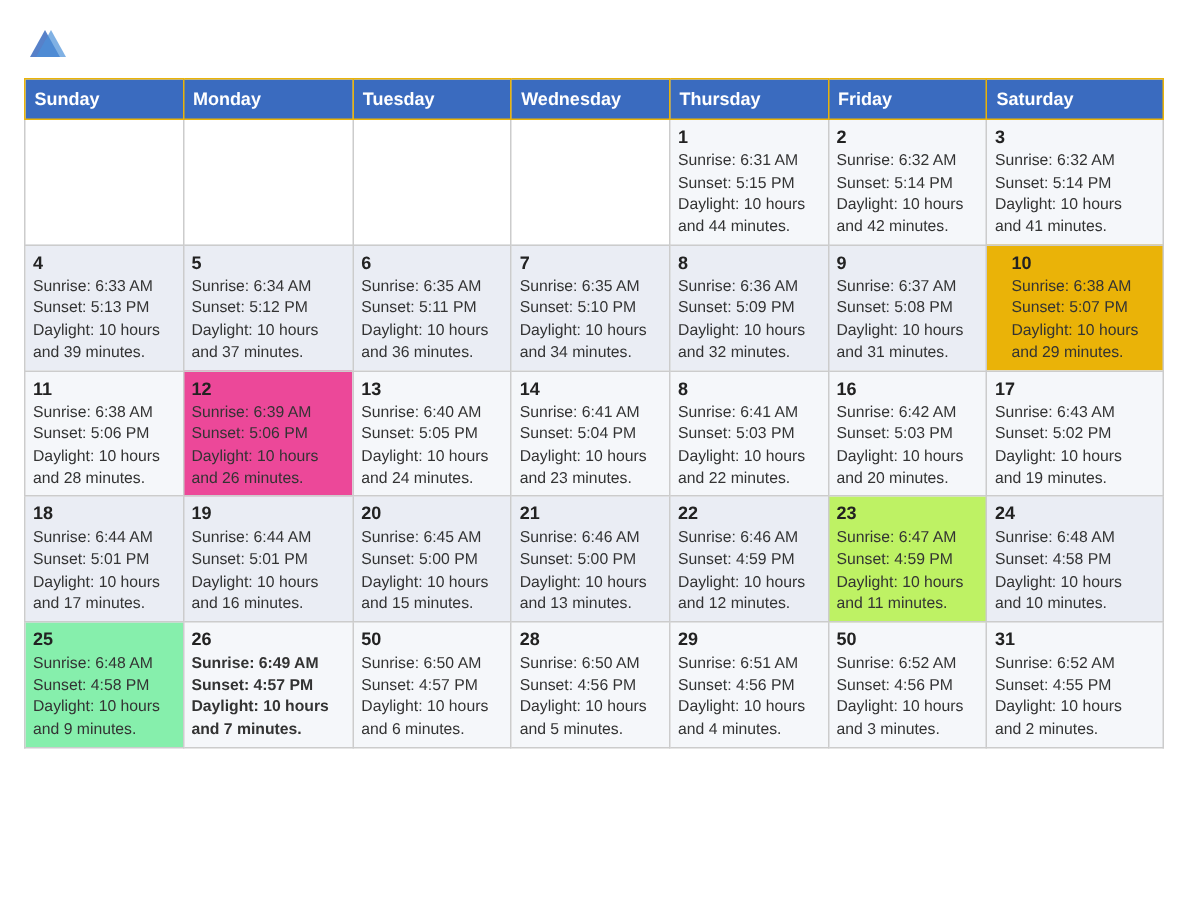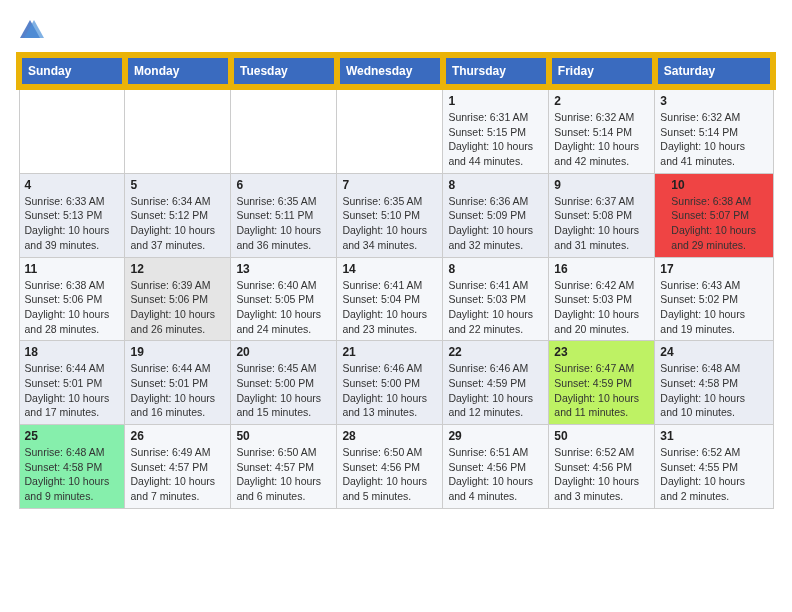--- a/index.html
+++ b/index.html
@@ -51,21 +51,21 @@
       border-collapse: collapse;
       font-size: 11px;
     }
     thead tr th {
       background: #3a6bbf;
       color: #fff;
       text-align: left;
       padding: 6px 6px;
       font-size: 12px;
       font-weight: bold;
-      border: 6px solid #eab308;
+      border: 1px solid #eab308;
     }
     tbody tr td {
       border: 1px solid #ccc;
       padding: 4px 5px;
       vertical-align: top;
       background: #fff;
       min-width: 95px;
       min-height: 70px;
     }
     tbody tr:nth-child(odd) td {
@@ -187,37 +187,37 @@
 Daylight: 10 hours
 and 32 minutes.</div>
         </td>
         <td style="background: rgb(234, 237, 244);">
           <span class="day-num">9</span>
           <div class="day-info" style="white-space: pre-line;">Sunrise: 6:37 AM
 Sunset: 5:08 PM
 Daylight: 10 hours
 and 31 minutes.</div>
         </td>
-        <td style="background: #ef4444; padding-left: 16px;">
+        <td style="background: #eab308; padding-left: 16px;">
           <span class="day-num">10</span>
           <div class="day-info" style="white-space: pre-line;">Sunrise: 6:38 AM
 Sunset: 5:07 PM
 Daylight: 10 hours
 and 29 minutes.</div>
         </td>
       </tr>
       <tr>
         <td style="background: rgb(245, 247, 250);">
           <span class="day-num">11</span>
           <div class="day-info" style="white-space: pre-line;">Sunrise: 6:38 AM
 Sunset: 5:06 PM
 Daylight: 10 hours
 and 28 minutes.</div>
         </td>
-        <td style="background: #e5e5e5;">
+        <td style="background: #ec4899;">
           <span class="day-num">12</span>
           <div class="day-info" style="white-space: pre-line;">Sunrise: 6:39 AM
 Sunset: 5:06 PM
 Daylight: 10 hours
 and 26 minutes.</div>
         </td>
         <td style="background: rgb(245, 247, 250);">
           <span class="day-num">13</span>
           <div class="day-info" style="white-space: pre-line;">Sunrise: 6:40 AM
 Sunset: 5:05 PM
@@ -307,21 +307,21 @@
       <tr>
         <td style="background: #86efac;">
           <span class="day-num">25</span>
           <div class="day-info" style="white-space: pre-line;">Sunrise: 6:48 AM
 Sunset: 4:58 PM
 Daylight: 10 hours
 and 9 minutes.</div>
         </td>
         <td style="background: rgb(245, 247, 250);">
           <span class="day-num">26</span>
-          <div class="day-info" style="white-space: pre-line;">Sunrise: 6:49 AM
+          <div class="day-info" style="white-space: pre-line; font-weight: bold;">Sunrise: 6:49 AM
 Sunset: 4:57 PM
 Daylight: 10 hours
 and 7 minutes.</div>
         </td>
         <td style="background: rgb(245, 247, 250);">
           <span class="day-num">50</span>
           <div class="day-info" style="white-space: pre-line;">Sunrise: 6:50 AM
 Sunset: 4:57 PM
 Daylight: 10 hours
 and 6 minutes.</div>

